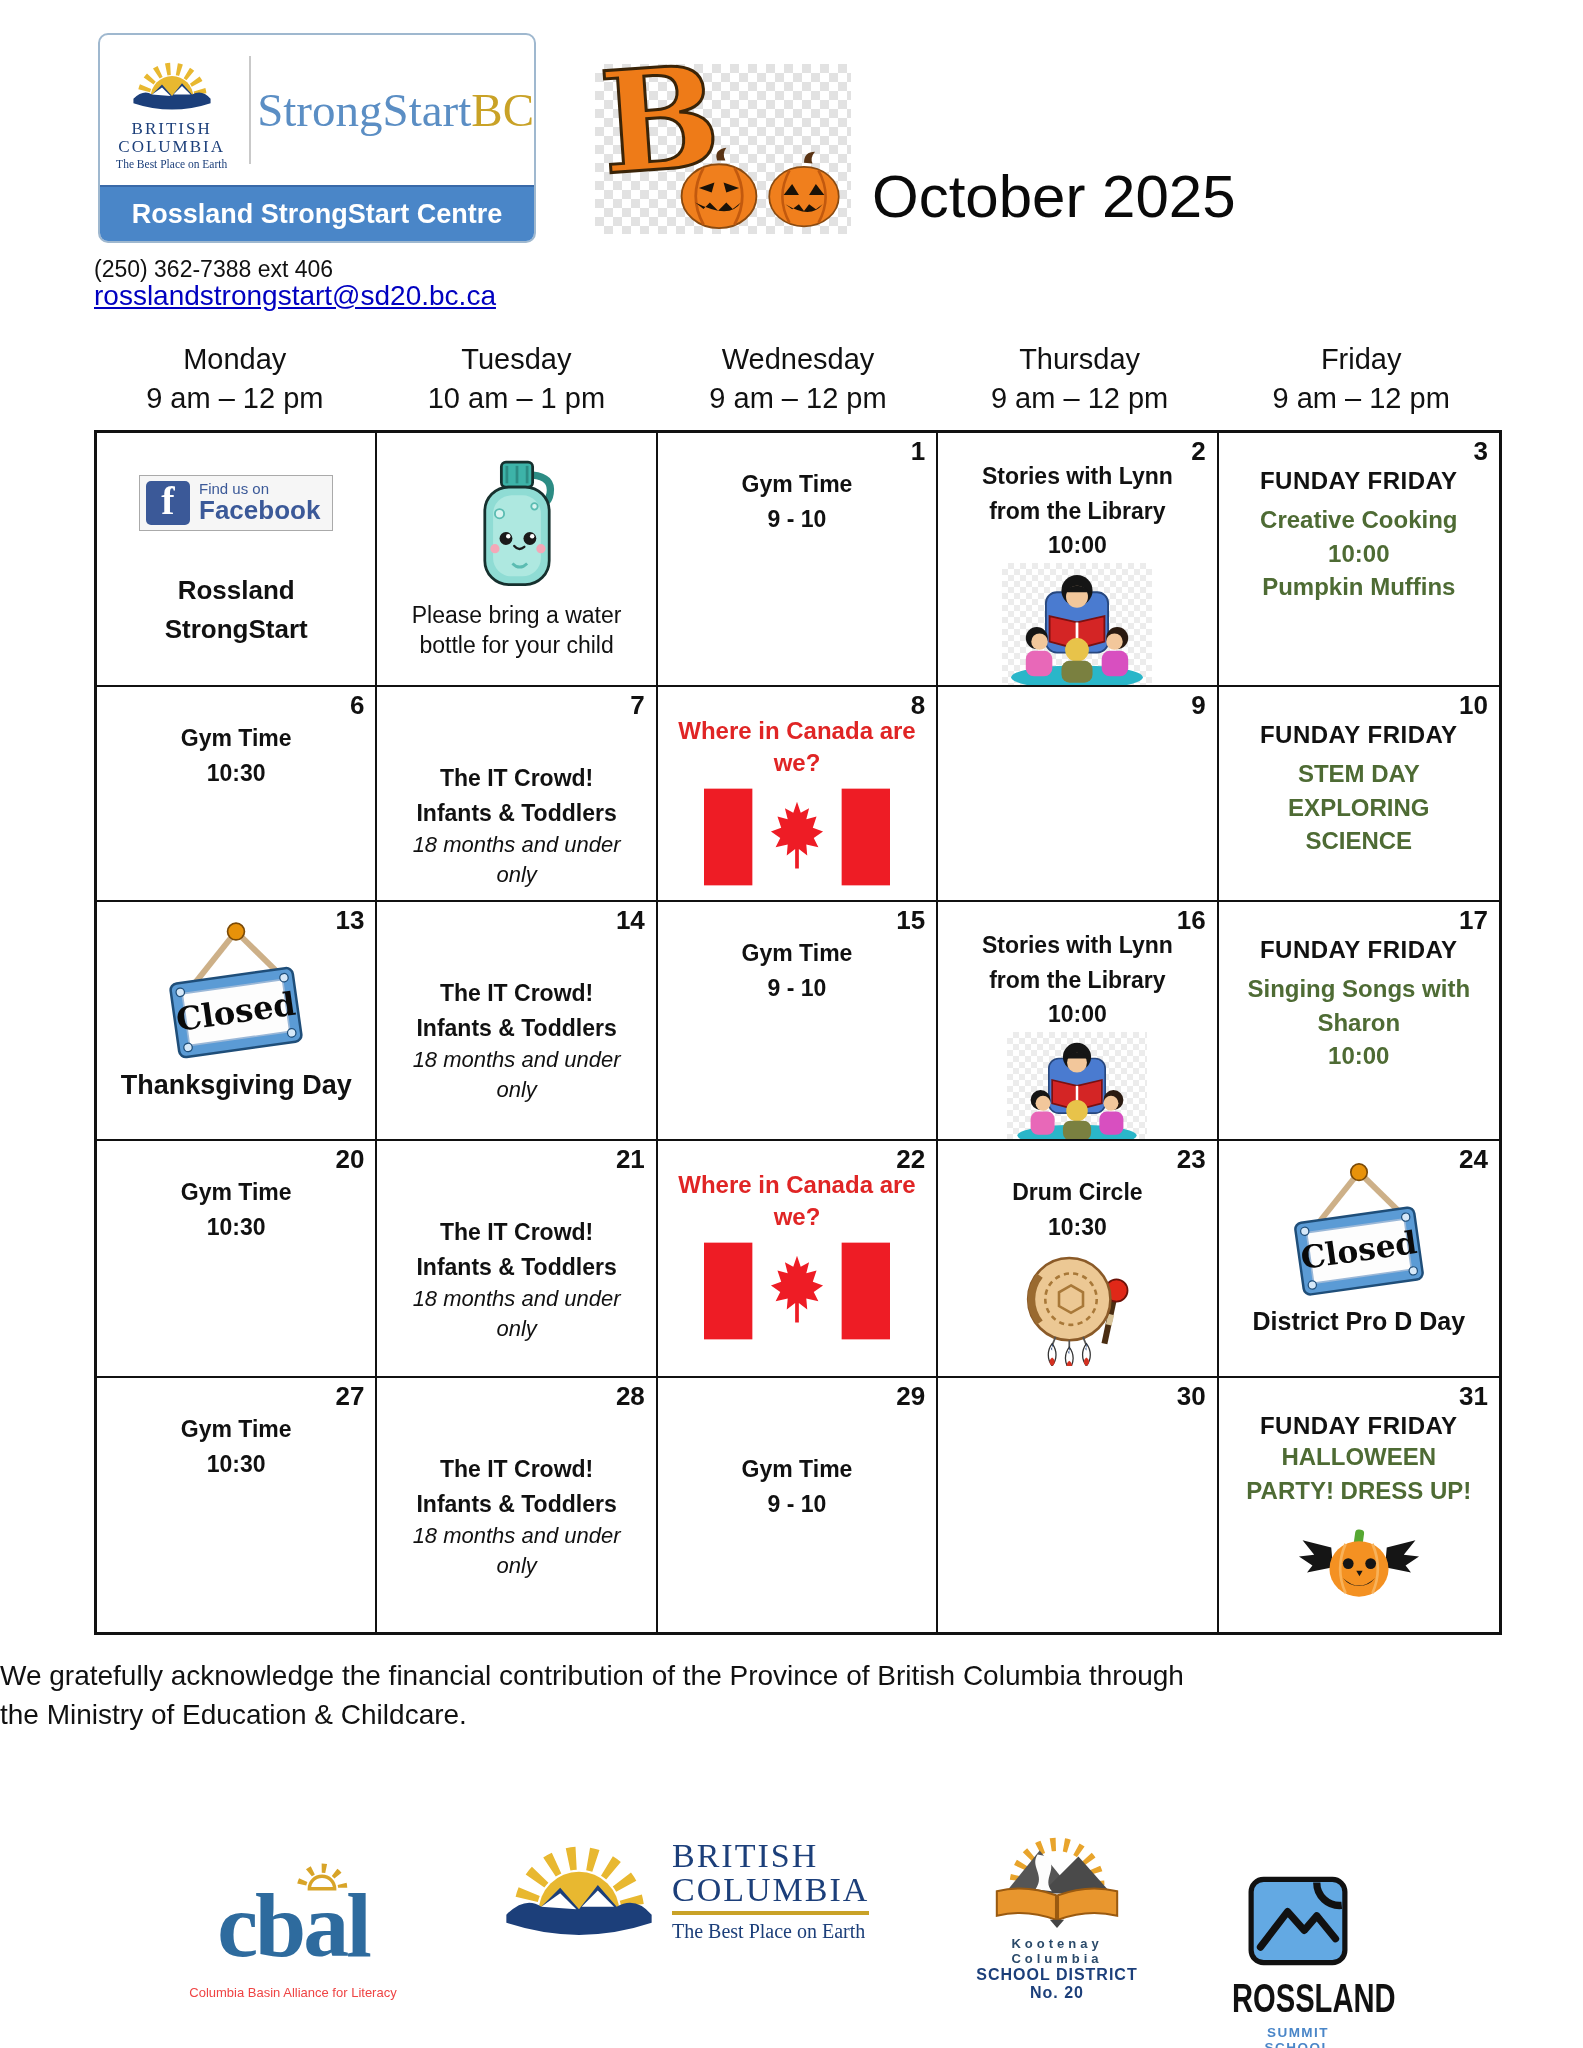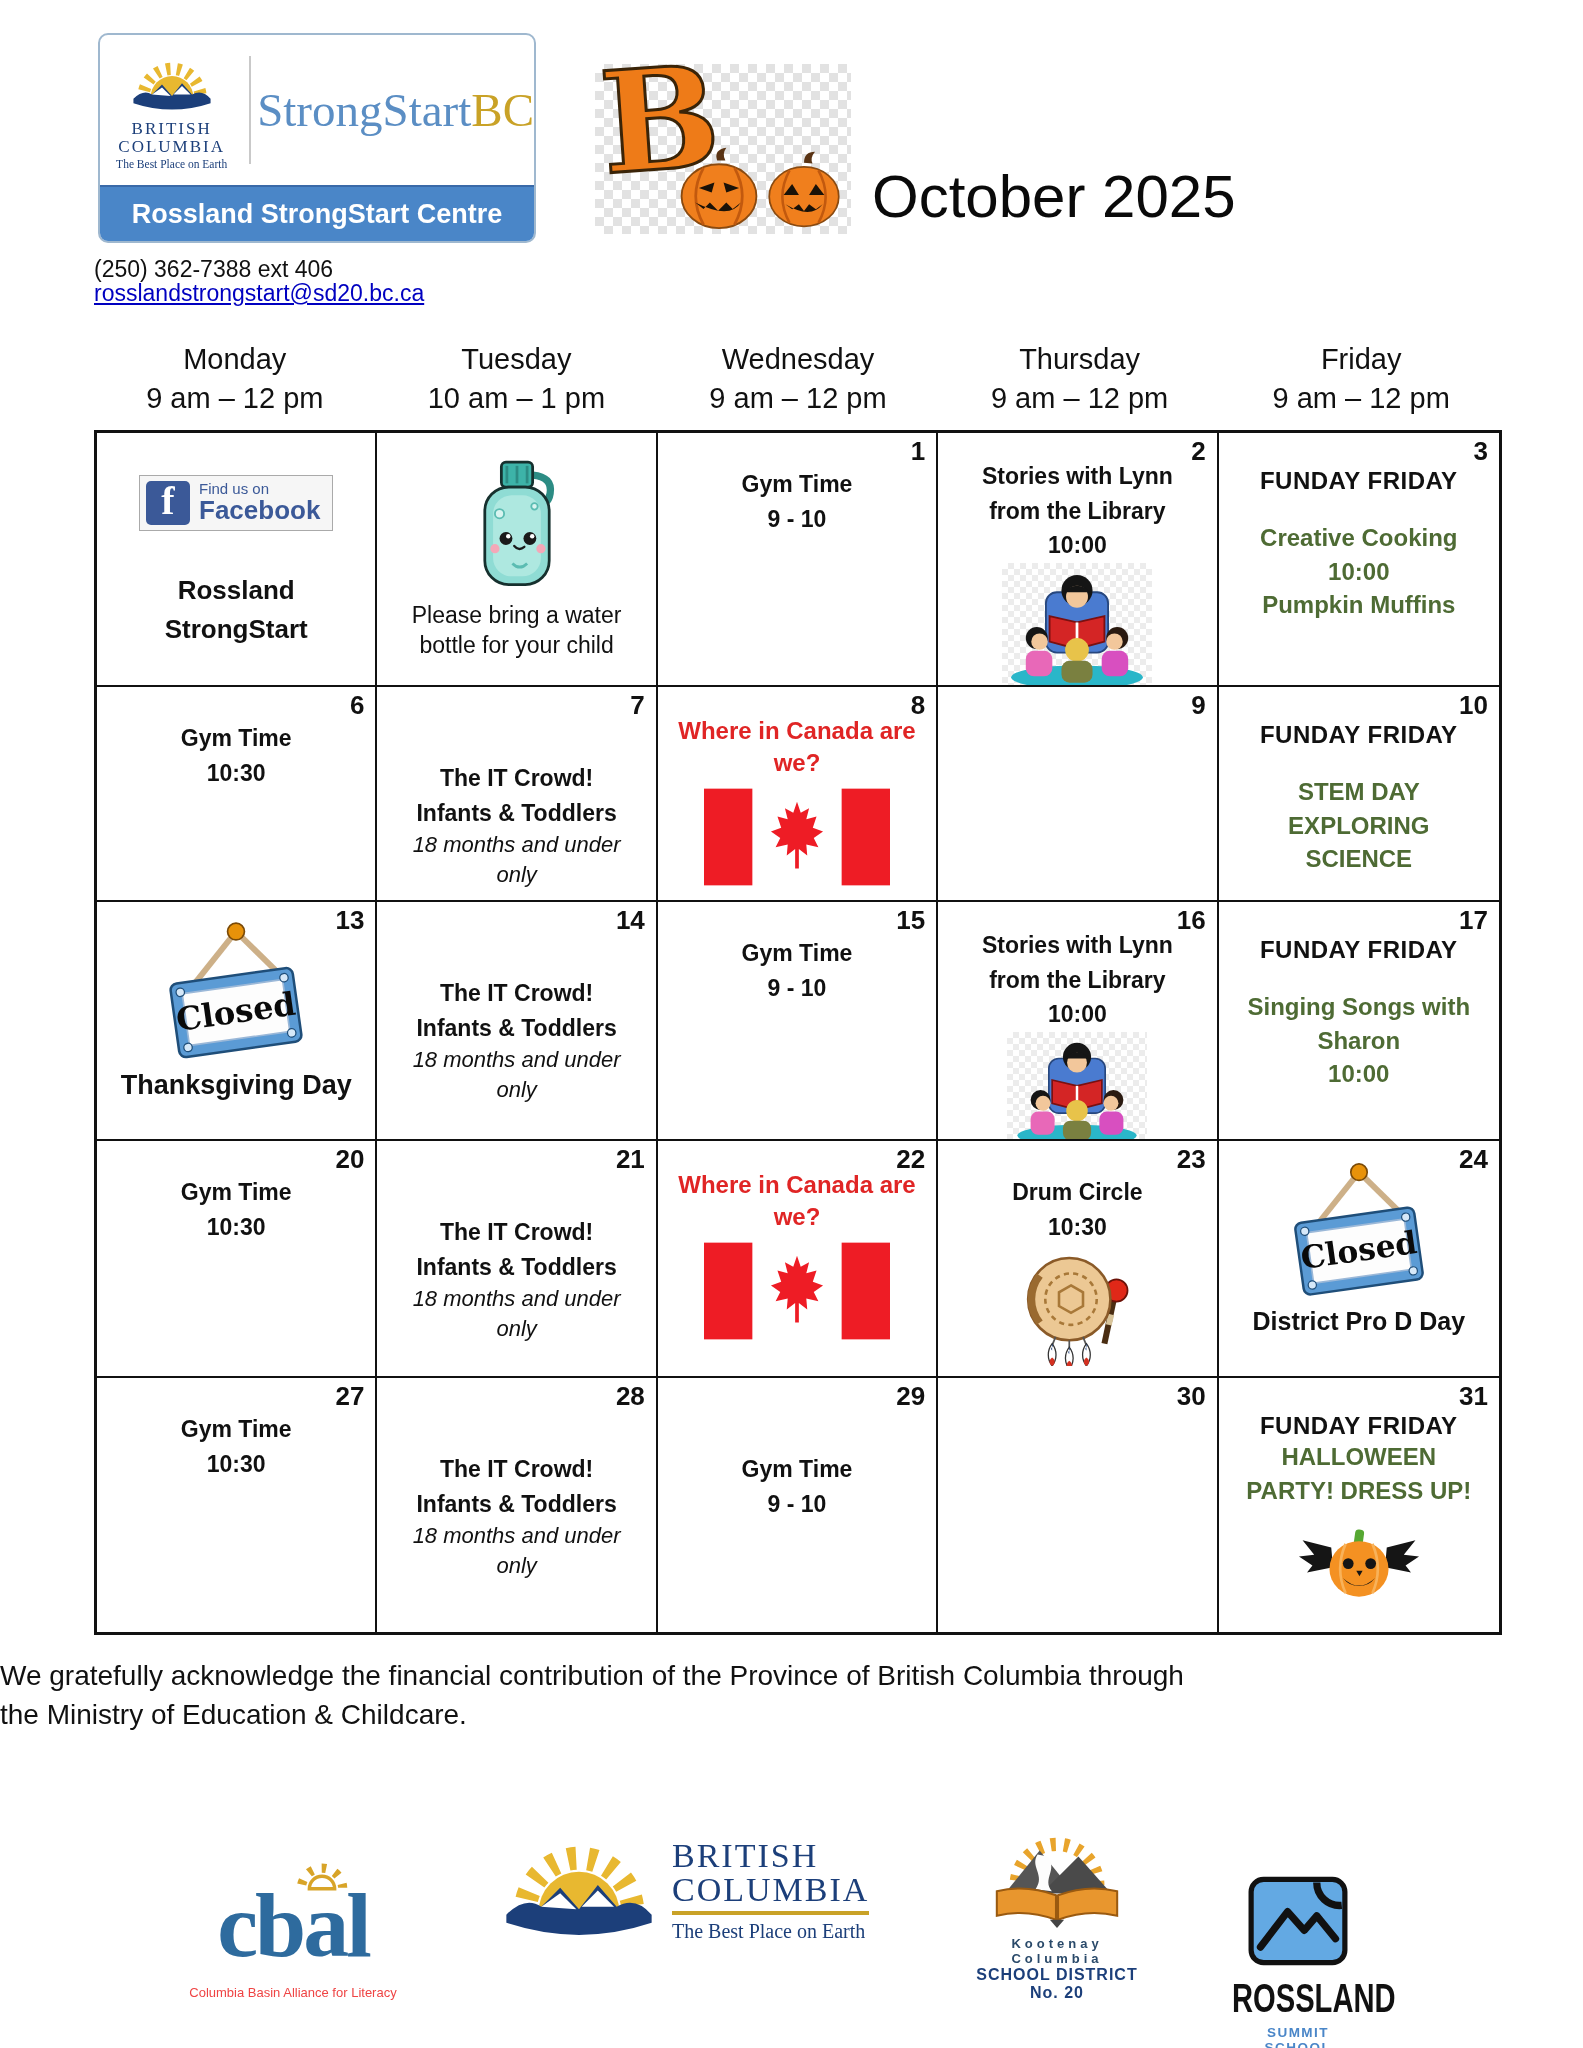--- a/index.html
+++ b/index.html
@@ -23,38 +23,38 @@
   .checker-sm { background-image: conic-gradient(#ececec 25%, #fff 25% 50%, #ececec 50% 75%, #fff 75%); background-size: 12px 12px; display: inline-block; }
 
   .boo { position: absolute; left: 595px; top: 64px; width: 256px; height: 170px; }
   .boo-b { position: absolute; left: 6px; top: -14px; font-family: "DejaVu Serif", serif; font-size: 140px; line-height: 1;
     font-weight: bold; color: #ee7b18; -webkit-text-stroke: 3px #3a2408; transform: rotate(-4deg); }
   .boo-p1 { position: absolute; left: 78px; bottom: 4px; }
   .boo-p2 { position: absolute; left: 166px; bottom: 6px; }
 
   .month-title { position: absolute; left: 872px; top: 162px; font-size: 60px; color: #0a0a0a; }
   .phone { position: absolute; left: 94px; top: 256px; font-size: 23px; }
-  .email { position: absolute; left: 94px; top: 280px; font-size: 23px; color: #0000c0; text-decoration: underline; cursor: pointer; }
+  .email { position: absolute; left: 94px; top: 280px; font-size: 28px; color: #0000c0; text-decoration: underline; cursor: pointer; }
 
   
   .dow { position: absolute; left: 94px; top: 340px; width: 1408px; display: grid; grid-template-columns: repeat(5, 1fr); }
   .dow-col { text-align: center; font-size: 29px; line-height: 1.35; }
 
   
   .cal { position: absolute; left: 94px; top: 430px; width: 1408px; border: 3px solid #111;
     display: grid; grid-template-columns: repeat(5, 1fr); grid-template-rows: 254px 215px 239px 237px 254px; background: #fff; }
   .cell { position: relative; border-right: 2px solid #111; border-bottom: 2px solid #111; padding: 34px 8px 4px 8px;
     display: flex; flex-direction: column; align-items: center; text-align: center; overflow: hidden; }
   .cell:nth-child(5n) { border-right: none; }
   .cell:nth-last-child(-n+5) { border-bottom: none; }
   .num { position: absolute; top: 3px; right: 11px; font-weight: bold; font-size: 26px; }
 
   .ev { font-weight: bold; font-size: 23px; line-height: 1.5; white-space: pre-line; }
   .funday { font-weight: bold; font-size: 24px; letter-spacing: 0.5px; }
-  .green { color: #4e6b34; white-space: pre-line; font-weight: bold; font-size: 24px; line-height: 1.4; margin-top: 26px; }
+  .green { color: #4e6b34; white-space: pre-line; font-weight: bold; font-size: 24px; line-height: 1.4; margin-top: 8px; }
   .red-ev { color: #e02525; font-weight: bold; font-size: 24px; line-height: 1.35; max-width: 250px; }
   .it-note { font-style: italic; font-size: 22px; line-height: 1.35; max-width: 250px; }
   .plain { font-size: 23px; line-height: 1.3; max-width: 250px; }
   .sign-label { font-weight: bold; font-size: 25px; } .mt10 { margin-top: 10px; } .mt40 { margin-top: 40px; }
 
   
   .fb { display: flex; align-items: center; gap: 9px; border: 1px solid #aaa; background: #f6f6f6;
     padding: 5px 12px 5px 6px; margin-top: 8px; }
   .fb-f { width: 44px; height: 44px; background: #3b5998; border-radius: 5px; color: #fff;
     font-family: "Liberation Serif", serif; font-weight: bold; font-size: 40px; line-height: 40px; text-align: center; }

